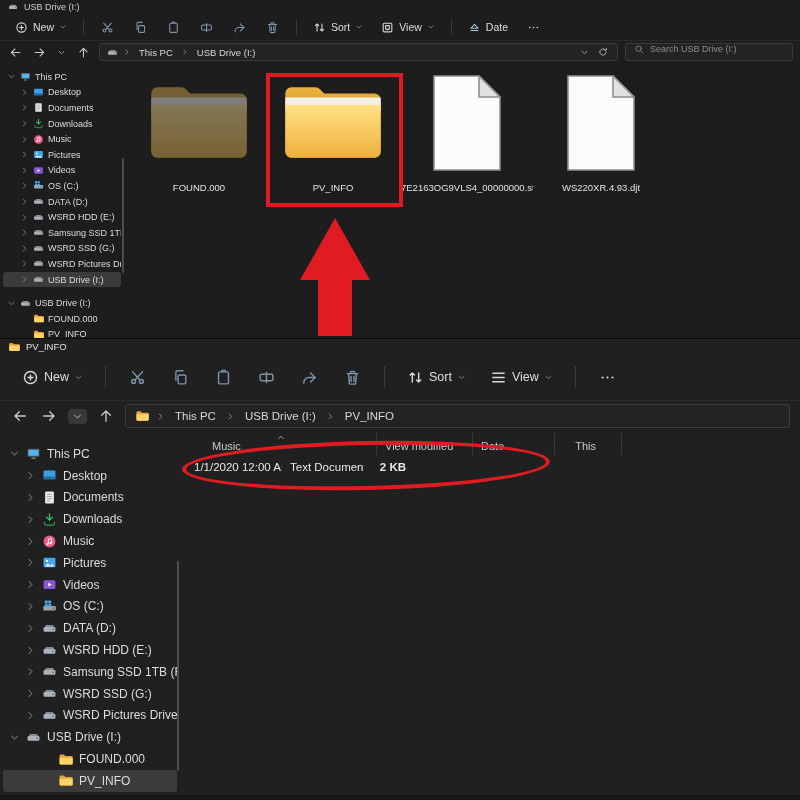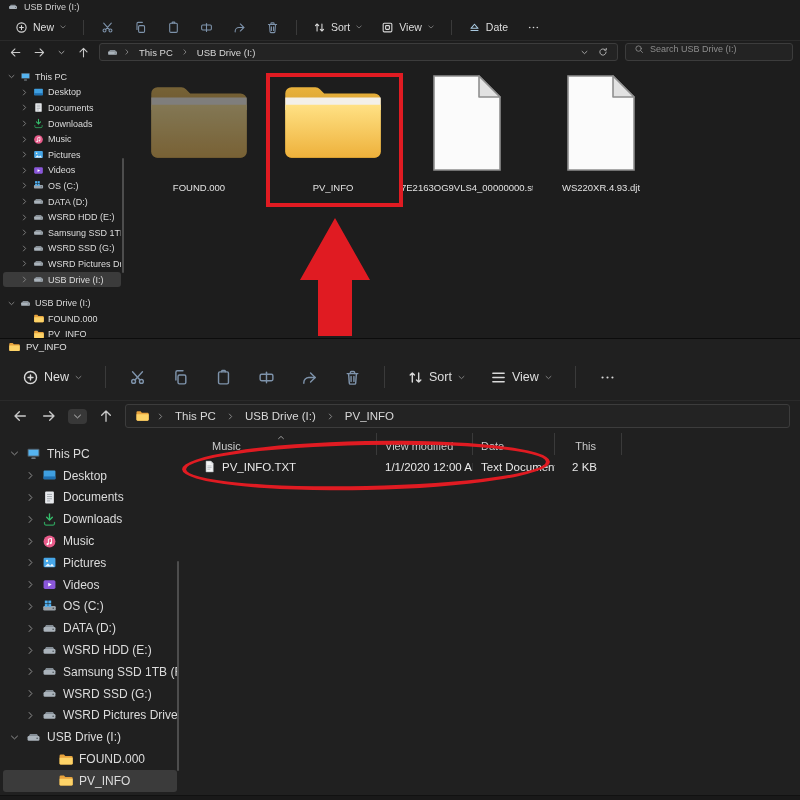--- a/index.html
+++ b/index.html
@@ -91,21 +91,21 @@
   .hcell .sortmark { position:absolute; top:0px; left:50%; margin-left:-5px; width:10px;
     height:9px; color:#bdbdbd; }
   .c-name { width:191px; padding-left:26px; }
   .c-date { width:96px; }
   .c-type { width:82px; }
   .c-size { width:67px; justify-content:flex-end; padding-right:25px; }
   .frow { display:flex; align-items:center; height:23px; font-size:11.5px; color:#e8e8e8; }
   .frow .cell { display:flex; align-items:center; white-space:nowrap; overflow:hidden; }
   .frow .c-name { gap:6px; padding-left:17px; }
   .frow .c-date, .frow .c-type { padding-left:8px; }
-  .frow .c-size { padding-right:25px; }
+  .frow .c-size { padding-right:25px;font-weight:bold; }
   .frow .c-date, .frow .c-type, .frow .c-size { border-right:none; }
 
   .statusbar { position:absolute; left:0; bottom:0; width:100%; height:5px;
     background:#191919; border-top:1px solid #111; }
 
   
   .ico { display:inline-flex; flex:0 0 auto; }
   .ico svg { width:100%; height:100%; display:block; }
   .i8{width:8px;height:8px} .i9{width:9px;height:9px} .i10{width:10px;height:10px}
   .i11{width:11px;height:11px} .i12{width:12px;height:12px} .i13{width:13px;height:13px}
@@ -1074,30 +1074,20 @@
             </div>
             <div class="hcell c-type">
               <span>Date</span>
             </div>
             <div class="hcell c-size">
               <span>This</span>
             </div>
           </div>
         <div>
             <div class="frow">
-              <div class="cell c-name">
-                <span class="ico rowico">
-                  <svg viewBox="0 0 24 24">
-                    <path d="M5.5 2h9l4.5 4.5V22h-13.5z" fill="#f3f4f5" stroke="#9aa0a6" stroke-width="1"></path>
-                    <path d="M14.5 2L19 6.5h-4.5z" fill="#d4d7da"></path>
-                    <path d="M8 11h8M8 14h8M8 17h5.5" stroke="#a2a8ae" stroke-width="1.2"></path>
-                  </svg>
-                </span>
-                <span>PV_INFO.TXT</span>
-              </div>
               <div class="cell c-date">1/1/2020 12:00 AM</div>
               <div class="cell c-type">Text Document</div>
               <div class="cell c-size" style="justify-content: flex-end;">2 KB</div>
             </div>
           </div>
       </main>
       <div class="vthumb"></div>
     </div>
 
     <div class="statusbar"></div>

